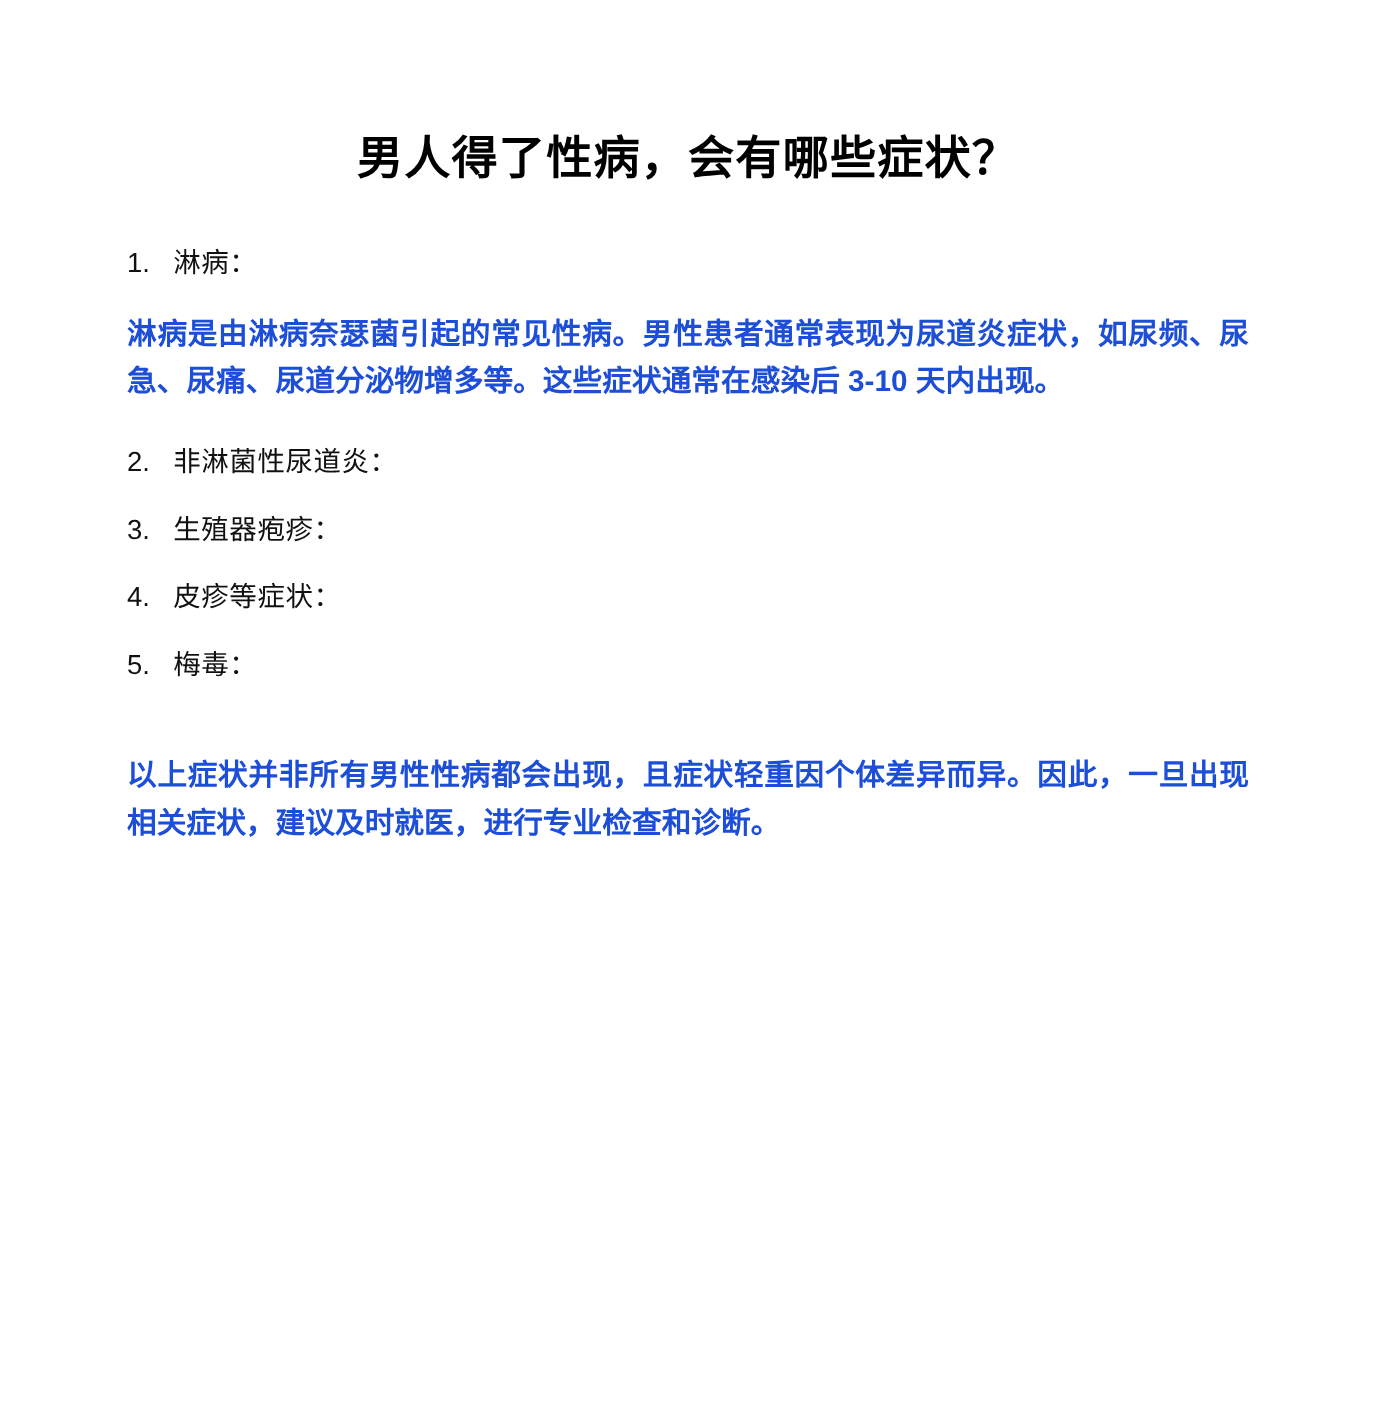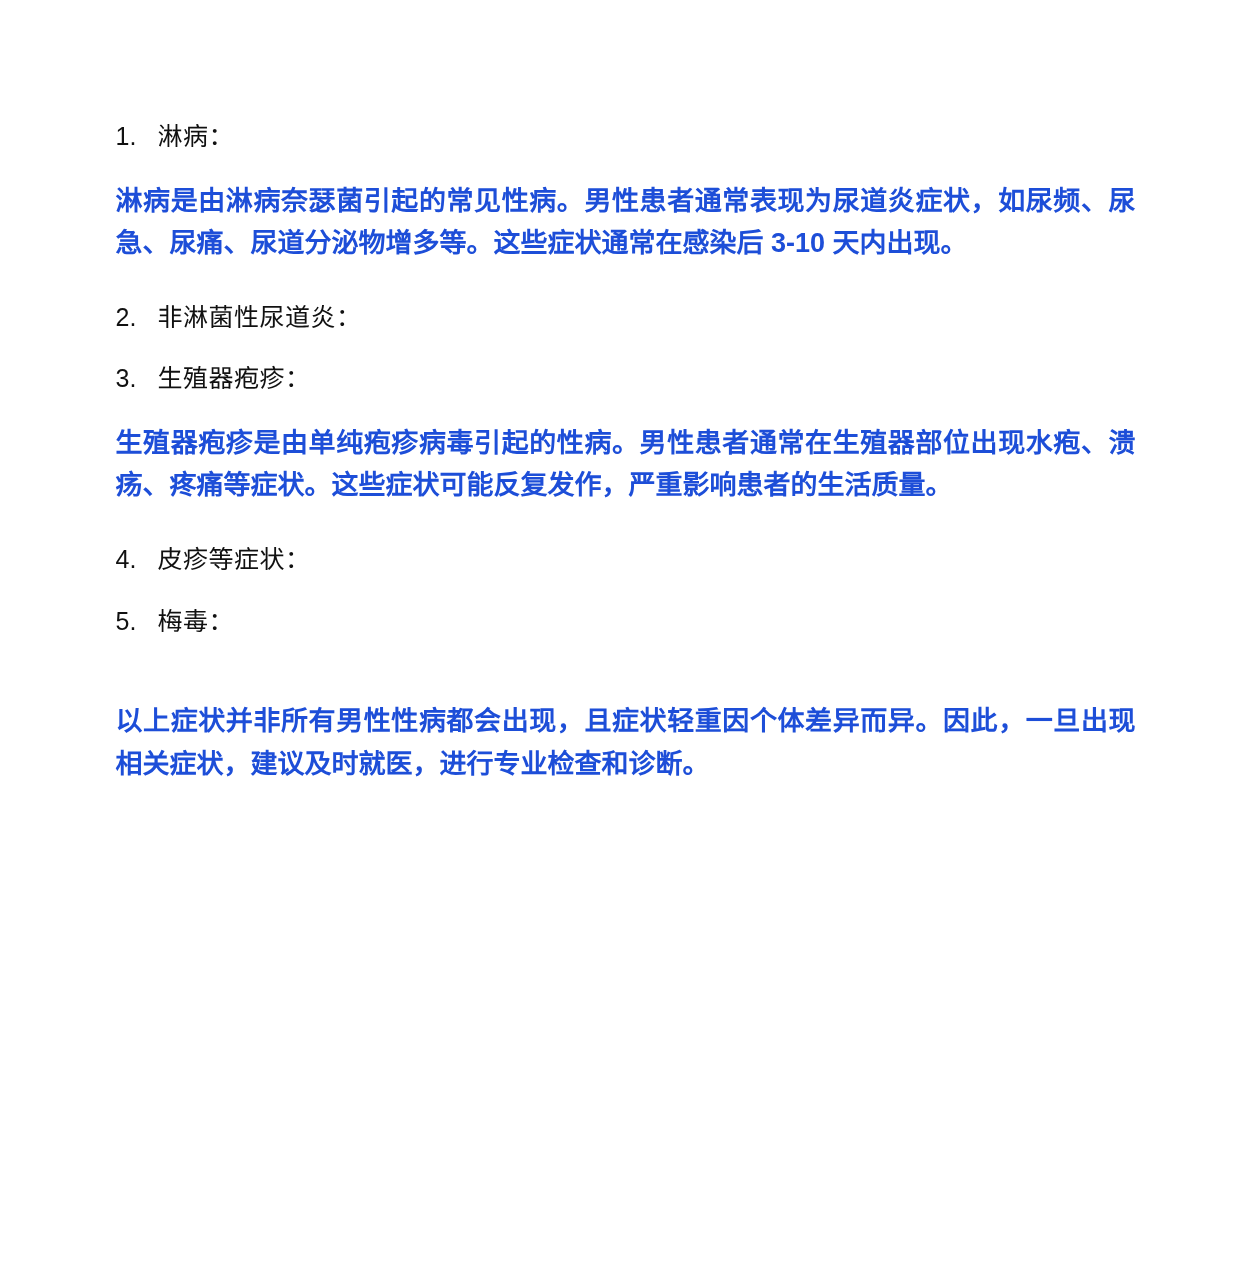--- a/index.html
+++ b/index.html
@@ -81,37 +81,37 @@
   .closing-paragraph {
     margin-top: 60px;
   }
 </style>
 </head>
 <body>
 
 <div class="page">
   <div class="content">
 
+    <h1 class="doc-title">男人得了性病，会有哪些症状？</h1>
 
     <div class="section-heading">
       <span class="sec-num">1.</span>
       <span class="sec-label">淋病：</span>
     </div>
     <p class="body-paragraph">淋病是由淋病奈瑟菌引起的常见性病。男性患者通常表现为尿道炎症状，如尿频、尿急、尿痛、尿道分泌物增多等。这些症状通常在感染后 3-10 天内出现。</p>
 
     <div class="section-heading">
       <span class="sec-num">2.</span>
       <span class="sec-label">非淋菌性尿道炎：</span>
     </div>
 
     <div class="section-heading">
       <span class="sec-num">3.</span>
       <span class="sec-label">生殖器疱疹：</span>
     </div>
-    <p class="body-paragraph">生殖器疱疹是由单纯疱疹病毒引起的性病。男性患者通常在生殖器部位出现水疱、溃疡、疼痛等症状。这些症状可能反复发作，严重影响患者的生活质量。</p>
 
     <div class="section-heading">
       <span class="sec-num">4.</span>
       <span class="sec-label">皮疹等症状：</span>
     </div>
 
     <div class="section-heading">
       <span class="sec-num">5.</span>
       <span class="sec-label">梅毒：</span>
     </div>

